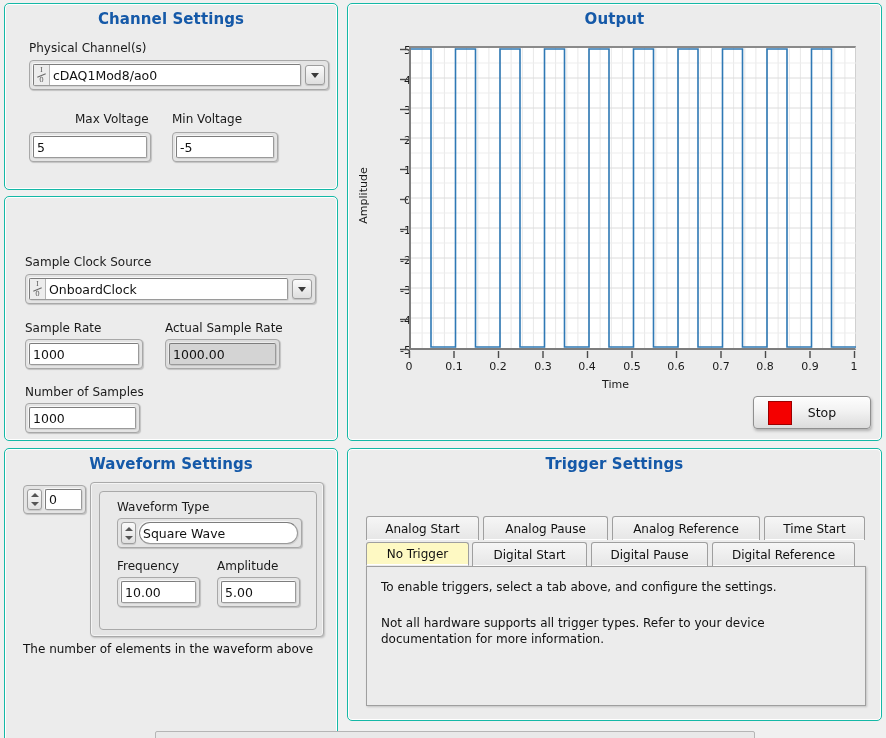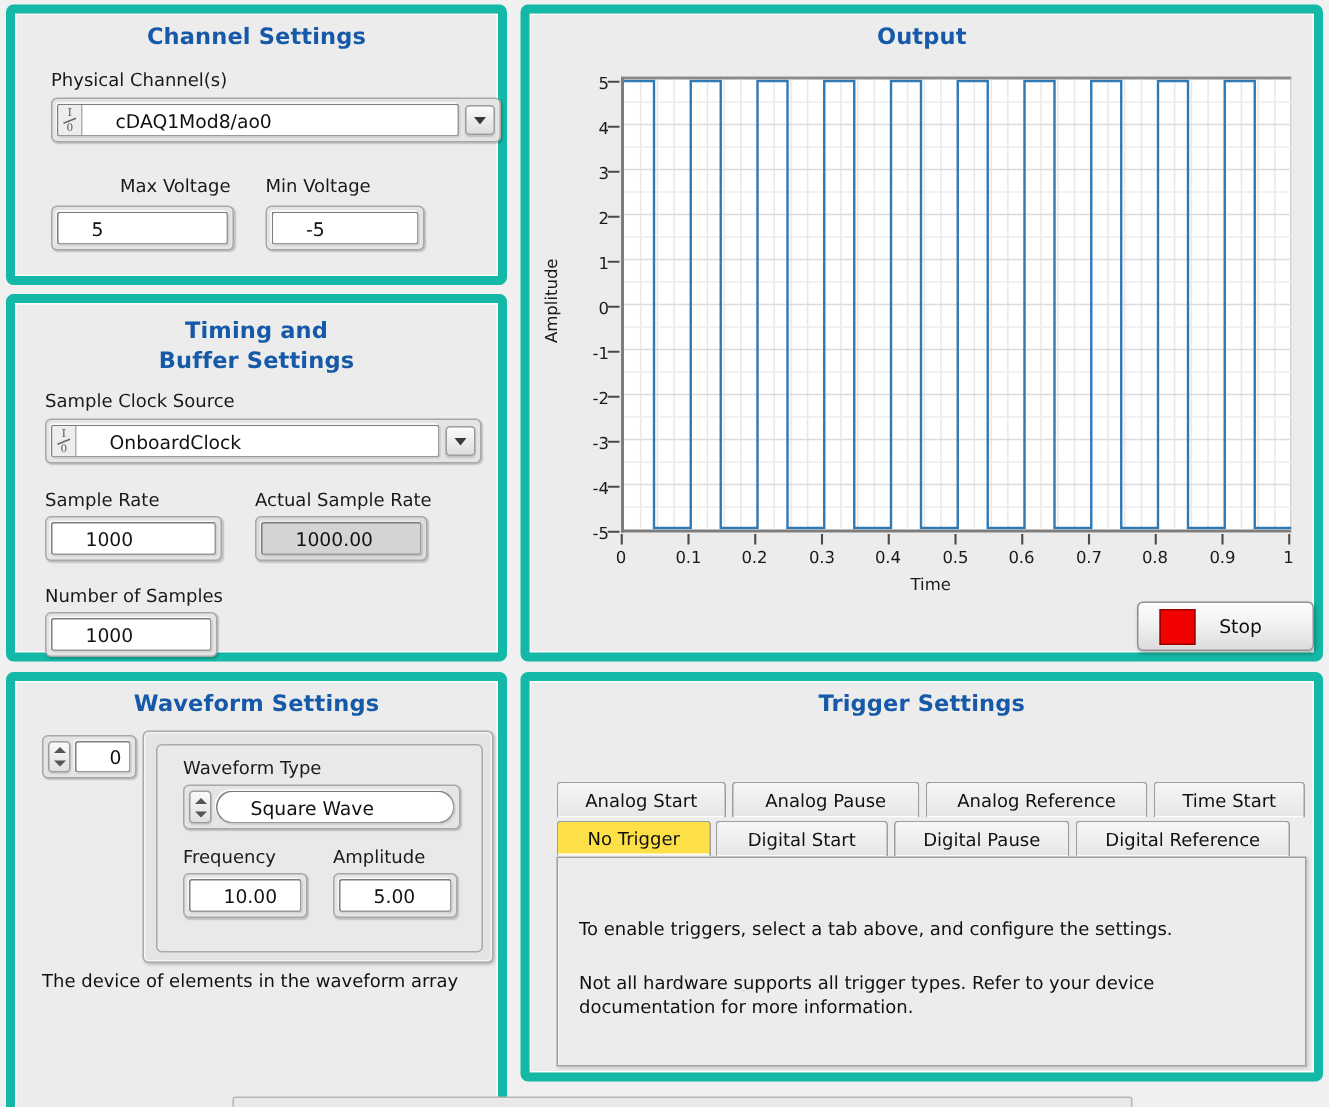--- a/index.html
+++ b/index.html
@@ -15,21 +15,21 @@
     font-size: 12px;
     color: #1a1a1a;
     overflow: hidden;
     position: relative;
   }
 
   
   .panel {
     position: absolute;
     background: #ececec;
-    border: 6px solid #14b8a6;
+    border: 1px solid #14b8a6;
     border-radius: 5px;
     box-sizing: border-box;
     box-shadow: 0 0 0 1px #ffffff inset;
   }
   .panel-title {
     text-align: center;
     color: #1559a8;
     font-weight: bold;
     font-size: 15px;
     line-height: 19px;
@@ -67,21 +67,21 @@
     padding: 3px;
     box-shadow: 1px 1px 1px rgba(0,0,0,.18);
     display: flex;
     align-items: center;
   }
   .ctrl-wrap.indicator { background: #dcdcdc; }
   .ctrl.indicator {
     background: #d4d4d4;
     box-shadow: 1px 1px 0 0 #c6c6c6, -1px -1px 0 0 #ececec;
   }
-  .ctrl .val { padding-left: 22px; }
+  .ctrl .val { padding-left: 3px; }
 
   
   .io-glyph {
     width: 15px;
     min-width: 15px;
     align-self: stretch;
     background: #ededed;
     border-right: 1px solid #b4b4b4;
     position: relative;
   }
@@ -222,37 +222,36 @@
     border-radius: 3px 3px 0 0;
     font-size: 12px;
     color: #111;
     display: flex;
     align-items: center;
     justify-content: center;
     height: 24px;
     box-shadow: 0 -1px 0 #fff inset;
   }
   .tab.selected {
-    background: #fde047;
+    background: #fef9c3;
     z-index: 5;
     border-bottom: 1px solid #ececec;
   }
   .tab-body {
     position: absolute;
     box-sizing: border-box;
     background: #ececec;
     border: 1px solid #9f9f9f;
     box-shadow: 1px 1px 2px rgba(0,0,0,.18);
   }
   .tab-text {
     position: absolute;
     font-size: 12px;
     line-height: 16px;
     color: #111;
-    margin-top: 27px;
   }
 
   
   .note {
     position: absolute;
     font-size: 12px;
     line-height: 15px;
     color: #111;
   }
   .inner-box {
@@ -302,24 +301,20 @@
 
   <div class="field-label" style="position:absolute; left:167px; top:108px;">Min Voltage</div>
   <div class="ctrl-wrap" style="position:absolute; left:167px; top:128px; width:106px; height:30px;">
     <div class="ctrl" style="flex:1; height:22px;">
       <span class="val">-5</span>
     </div>
   </div>
 </div>
 
 <div class="panel" id="p-timing" style="left:4px; top:196px; width:334px; height:245px;">
-  <div class="panel-title two-line" style="padding-top:8px;">
-    <div>Timing and</div>
-    <div>Buffer Settings</div>
-  </div>
 
   <div class="field-label" style="position:absolute; left:20px; top:58px;">Sample Clock Source</div>
 
   <div class="ctrl-wrap" style="position:absolute; left:20px; top:77px; width:291px; height:30px;">
     <div class="ctrl" style="flex:1; height:22px;">
       <span class="io-glyph">
         <span class="i">I</span>
           <span class="bar"></span>
           <span class="o">0</span>
       </span>
@@ -390,21 +385,21 @@
       <div class="field-label" style="position:absolute; left:117px; top:67px;">Amplitude</div>
       <div class="ctrl-wrap" style="position:absolute; left:117px; top:85px; width:83px; height:30px;">
         <div class="ctrl" style="flex:1; height:22px;">
           <span class="val">5.00</span>
         </div>
       </div>
     </div>
   </div>
 
   <div class="note" style="left:18px; top:193px;">
-    <div>The device of elements in the waveform array</div>
+    <div>The number of elements in the waveform above</div>
   </div>
 </div>
 
 <div class="panel" id="p-output" style="left:347px; top:3px; width:535px; height:438px;">
   <div class="panel-title">Output</div>
 
   <div class="ylabel-rot" style="left:-15px; top:185px; width:60px; text-align:center;">Amplitude</div>
 
   <div class="ytick" style="top:40px;  width:56px; right:470px;">5</div>
   <div class="ytick" style="top:70px;  width:56px; right:470px;">4</div>

